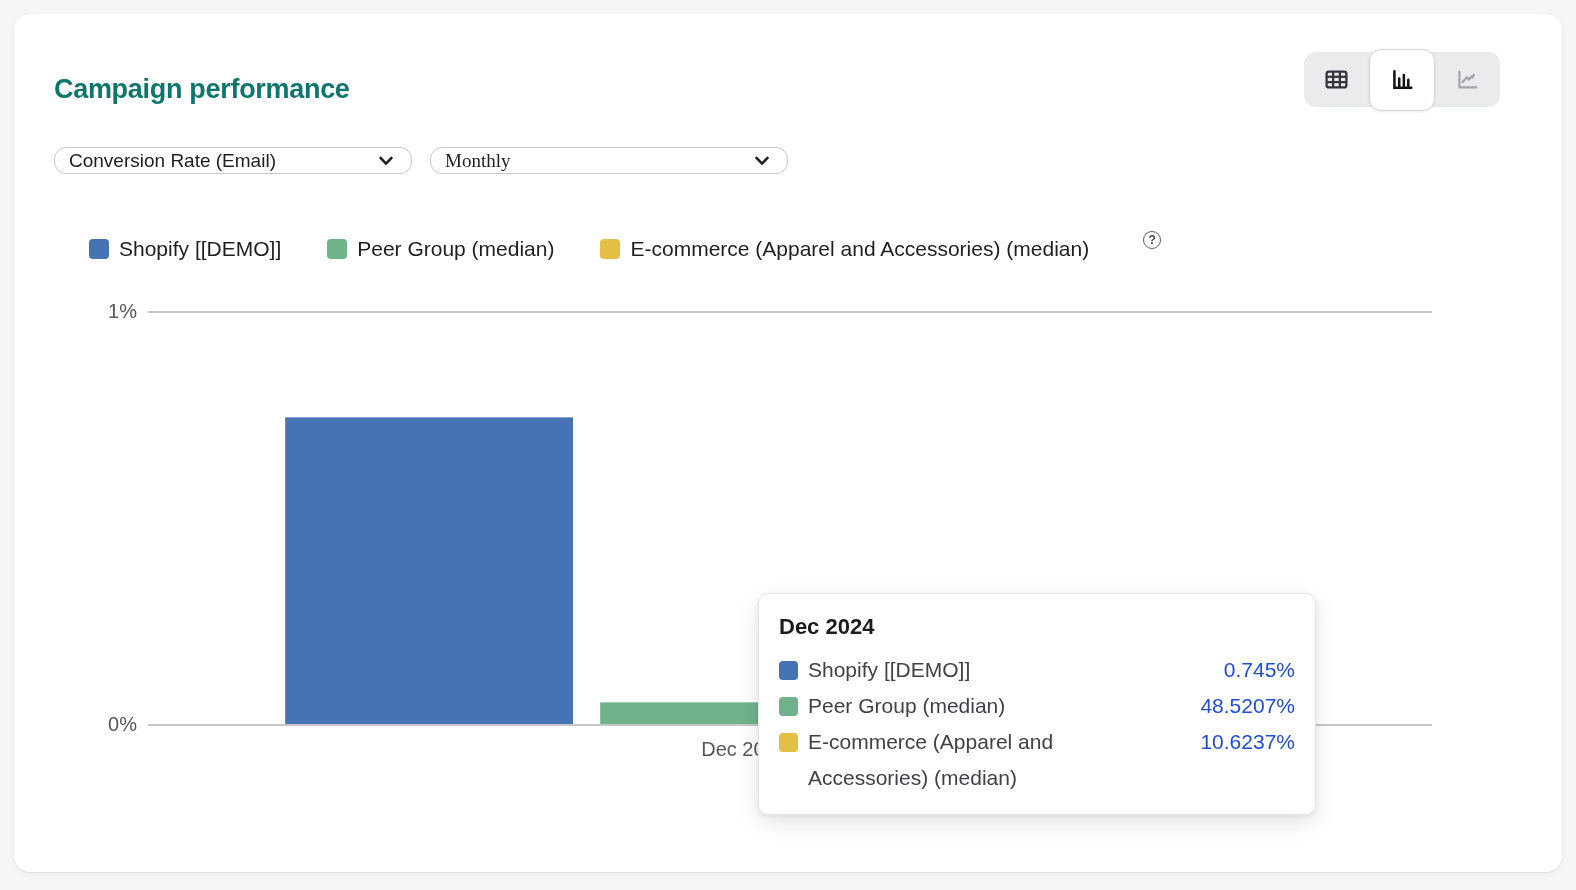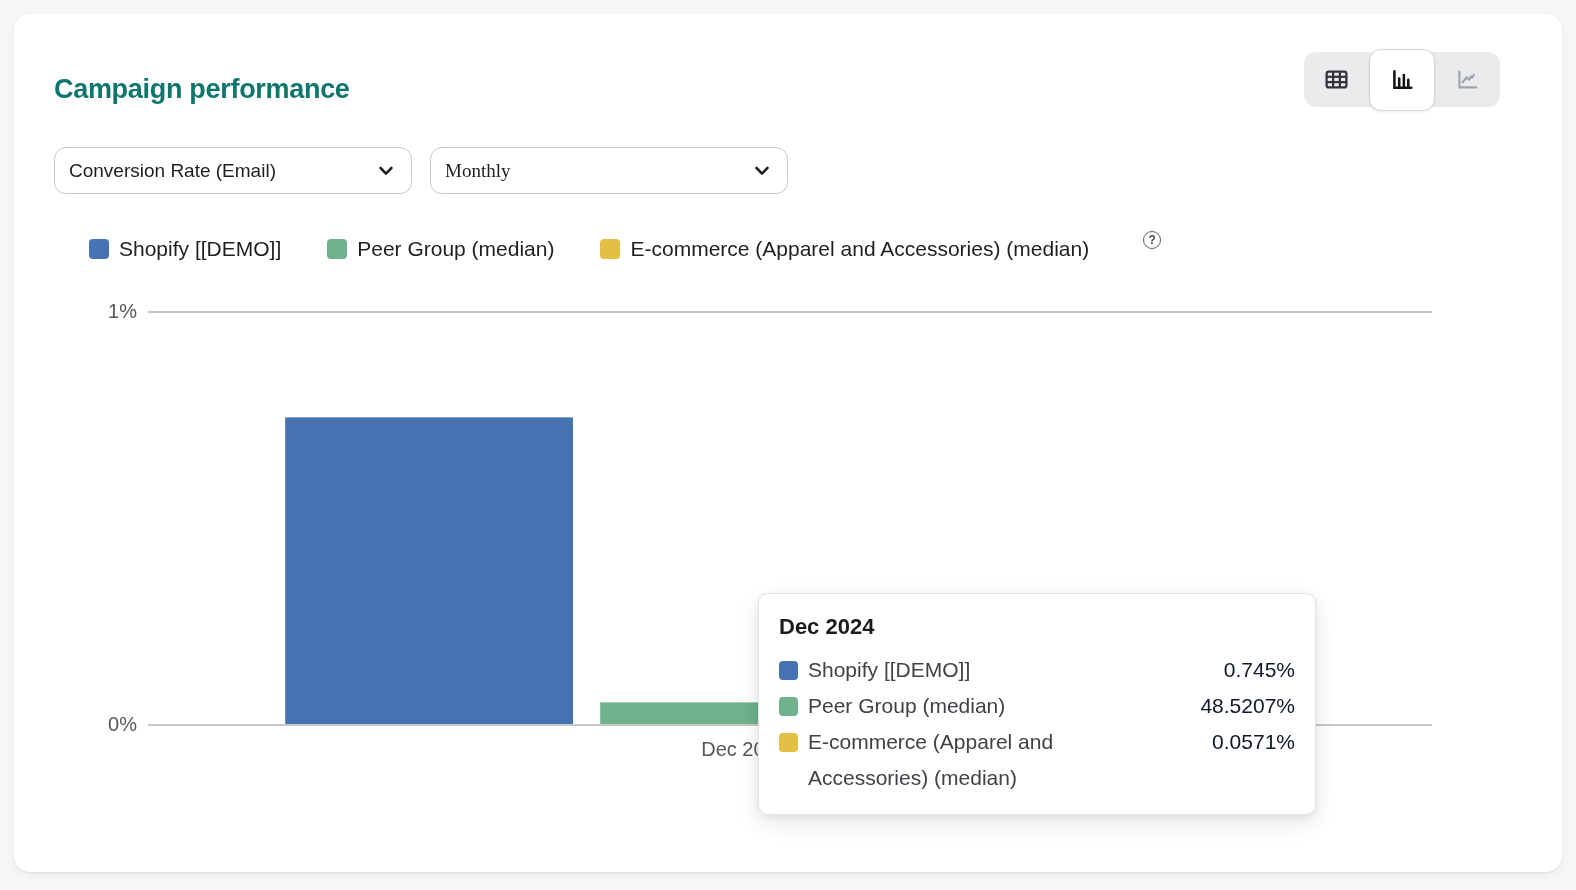--- a/index.html
+++ b/index.html
@@ -49,21 +49,21 @@
     width: 66px; height: 62px;
     background: #ffffff;
     border: 1px solid #d4d5d7;
     border-radius: 12px;
     box-shadow: 0 1px 3px rgba(0,0,0,0.08);
   }
   
   .select {
     position: absolute;
     top: 133px;
-    height: 47px;
+    height: 27px;
     background: #fff;
     border: 1.5px solid #c6c8ca;
     border-radius: 12px;
     display: flex;
     align-items: center;
     padding: 0 14px 0 14px;
     cursor: pointer;
   }
   .select.metric { left: 40px; width: 358px; }
   .select.granularity { left: 416px; width: 358px; font-family: Liberation Serif, serif; }
@@ -173,21 +173,21 @@
     margin-top: 9px;
     margin-right: 10px;
   }
   .tooltip-label {
     font-size: 21px;
     color: #3f4246;
     width: 310px;
   }
   .tooltip-value {
     font-size: 21px;
-    color: #0f172a;
+    color: #1d4ed8;
     margin-left: auto;
     text-align: right;
   }
   svg { display: block; }
 </style>
 </head>
 <body>
 
 <div class="card">
 
@@ -279,17 +279,17 @@
       <span class="tooltip-value">0.745%</span>
     </div>
     <div class="tooltip-row">
       <span class="swatch" style="background-color: rgb(111, 178, 139);"></span>
       <span class="tooltip-label">Peer Group (median)</span>
       <span class="tooltip-value">48.5207%</span>
     </div>
     <div class="tooltip-row">
       <span class="swatch" style="background-color: rgb(228, 191, 69);"></span>
       <span class="tooltip-label">E-commerce (Apparel and Accessories) (median)</span>
-      <span class="tooltip-value">0.0571%</span>
+      <span class="tooltip-value">10.6237%</span>
     </div>
   </div>
 
 </div>
 
 </body></html>

